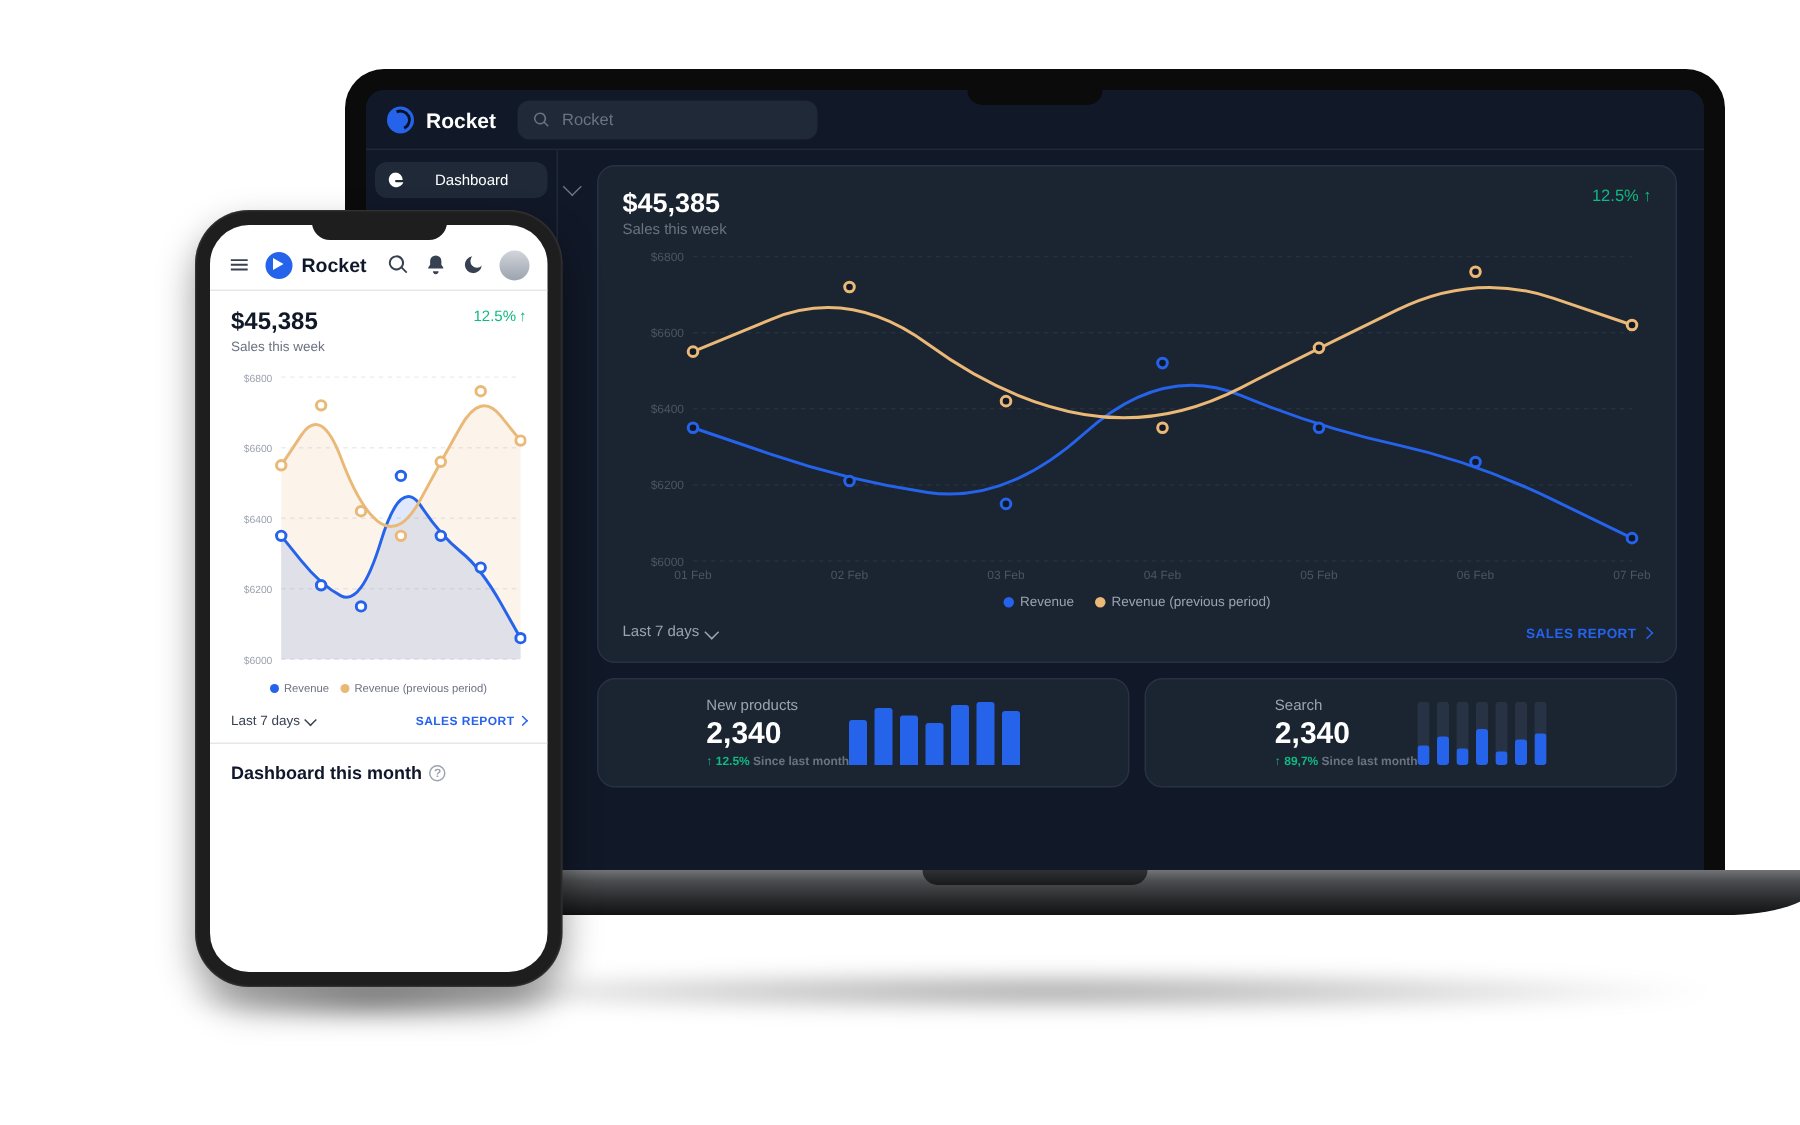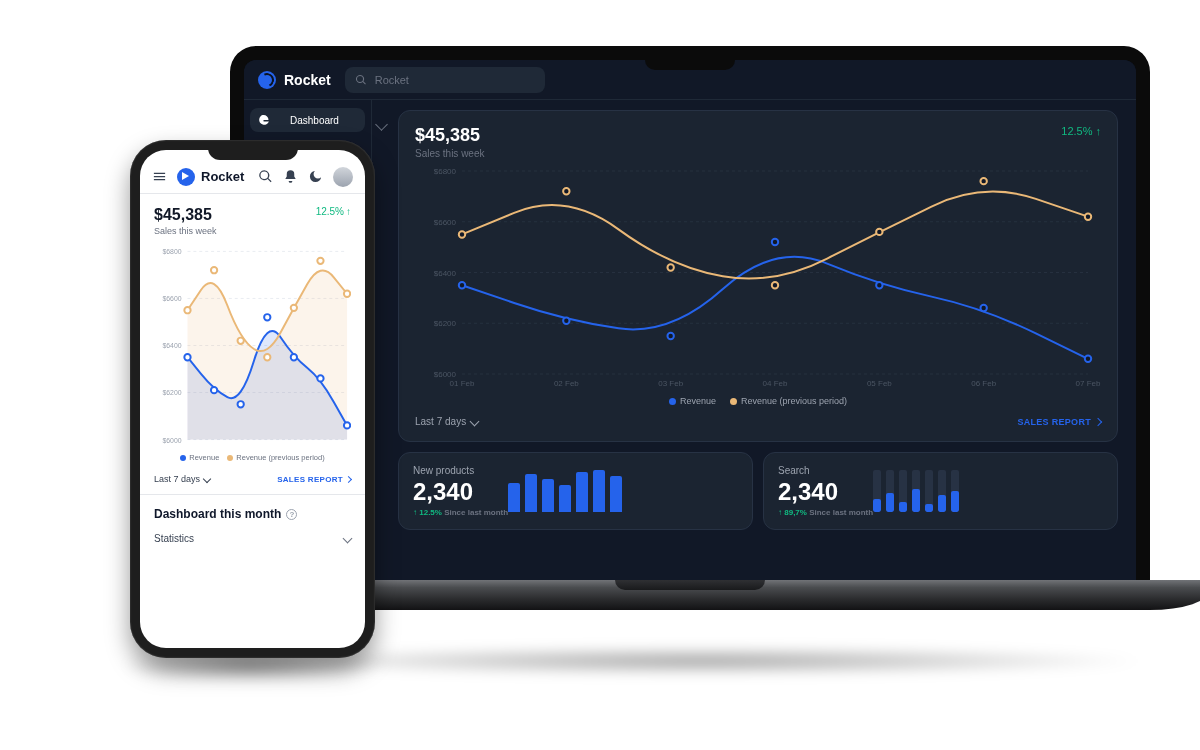--- a/index.html
+++ b/index.html
@@ -36,23 +36,23 @@
   .d-sub{ font-size:10px; color:#6b7280; margin-top:2px;}
   .d-delta{ font-size:11px; color:#10b981; display:flex; align-items:center; gap:3px;}
   .d-chart{ width:100%; height:235px; display:block; }
   .d-axis-text{ font-size:8px; fill:#4b5563; }
   .d-legend{ display:flex; justify-content:center; gap:14px; font-size:9px; color:#9ca3af; margin-top:2px;}
   .d-legend .dot{ width:7px;height:7px;border-radius:50%; display:inline-block; margin-right:4px; vertical-align:middle;}
   .d-chart-foot{ display:flex; justify-content:space-between; align-items:center; margin-top:10px; font-size:10px;}
   .d-dd{ color:#9ca3af; display:flex; align-items:center; gap:5px; cursor:pointer;}
   .d-link{ color:#2563eb; font-weight:600; letter-spacing:.3px; font-size:9px; display:flex; align-items:center; gap:4px; cursor:pointer;}
   .d-stats-row{ display:flex; gap:10px; }
-  .d-stat{ flex:1; display:flex; justify-content:flex-start; align-items:center; padding:12px 14px;}
+  .d-stat{ flex:1; display:flex; justify-content:center; align-items:center; padding:12px 14px;}
   .d-stat-title{ font-size:10px; color:#9ca3af;}
-  .d-stat-val{ font-size:24px; font-weight:700; color:#fff; margin-top:2px;}
+  .d-stat-val{ font-size:20px; font-weight:700; color:#fff; margin-top:2px;}
   .d-stat-delta{ font-size:8px; margin-top:2px;}
   .green{color:#10b981;font-weight:bold;}
   .d-bars{ display:flex; align-items:flex-end; gap:5px; height:42px;}
   .d-bars .b{ width:12px; border-radius:2px 2px 0 0;}
   .d-users-bars .b{ width:8px; background:#273244; height:42px; border-radius:2px; position:relative;}
   .d-users-bars .b::after{content:""; position:absolute; left:0; right:0; bottom:0; background:#2563eb; border-radius:2px;}
 
   
   .phone{ position:absolute; left:130px; top:140px; width:245px; height:518px; z-index:2; }
   .phone-frame{ position:absolute; inset:0; border-radius:36px; background:#1e1e1e; padding:10px; box-shadow: 0 12px 25px rgba(0,0,0,.4), inset 0 0 2px #555;}
@@ -351,21 +351,17 @@
             <span class="chev chev-right" style="width:5px;height:5px;"></span>
           </div>
         </div>
 
         <div class="p-sep"></div>
 
         <div class="p-sect-title">
           <span>Dashboard this month</span>
           <span class="info-dot">?</span>
         </div>
-        <div class="p-stat-row">
-          <span>Statistics</span>
-          <span class="chev chev-down" style="width:7px;height:7px;color:#6b7280;"></span>
-        </div>
       </div>
     </div>
   </div>
 </div>
 <div class="phone-shadow"></div>
 
 </body></html>

